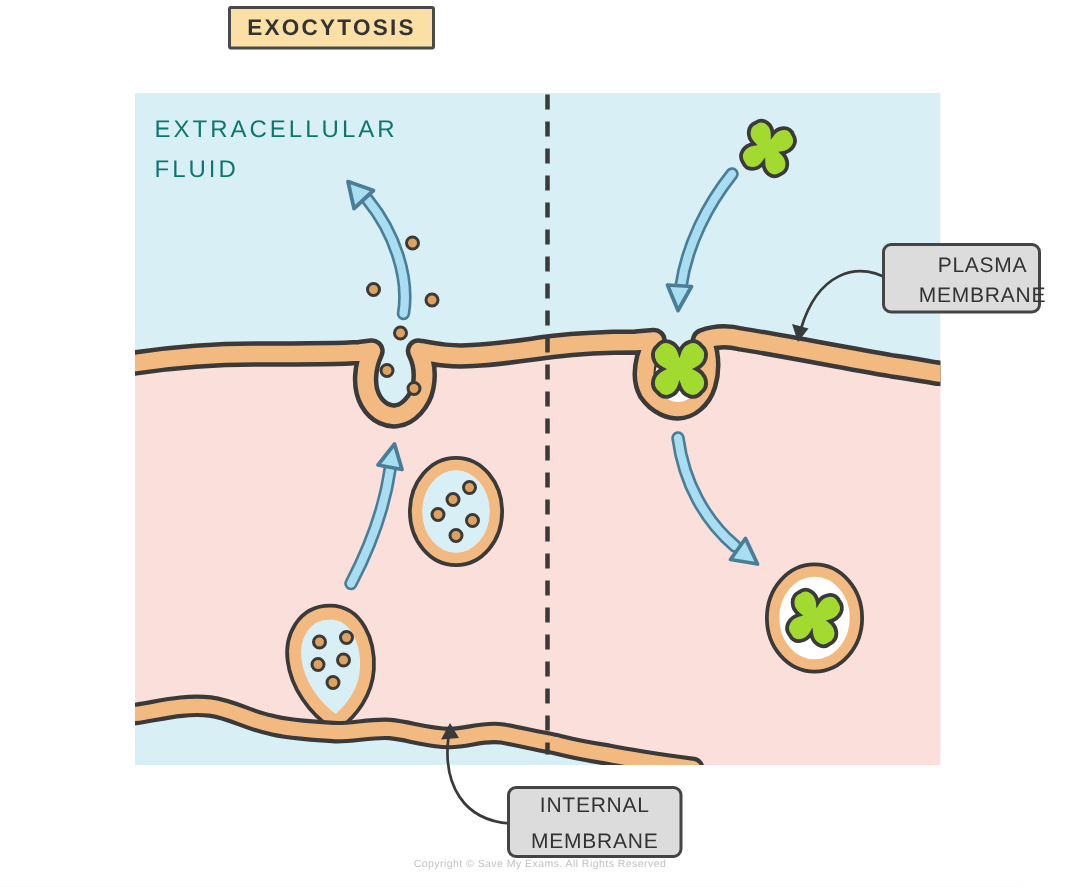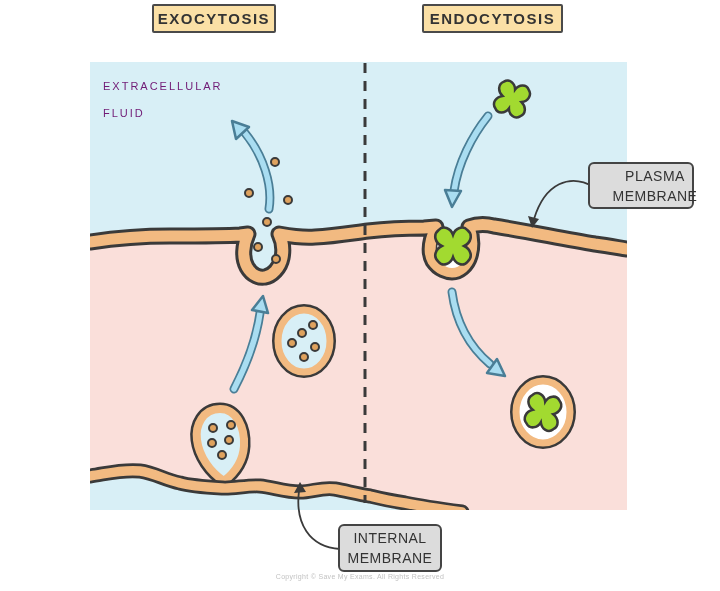--- a/index.html
+++ b/index.html
@@ -6,36 +6,36 @@
   #stage{
     position:relative;width:720px;height:591px;background:#ffffff;overflow:hidden;
     font-family:"Liberation Sans", sans-serif;color:#3a3a3a;
   }
   .hdr-box{
     position:absolute;top:4px;height:29px;box-sizing:border-box;
     background:#fbe0a6;border:2px solid #4a4a4a;border-radius:2px;
     display:flex;align-items:center;justify-content:center;
     font-size:15px;letter-spacing:1.5px;color:#333;font-weight:600;
   }
-  #hdr-exo{left:152px;width:124px;}
+  #hdr-exo{left:152px;width:138px;}
   #hdr-endo{left:422px;width:141px;}
   .area-label{
-    position:absolute;font-size:11px;letter-spacing:2px;color:#701a75;
+    position:absolute;font-size:16px;letter-spacing:2px;color:#0f766e;
     line-height:27px;white-space:pre-line;font-weight:400;
   }
   #lbl-extracellular{left:103px;top:73px;}
   #lbl-cytoplasm{left:104px;top:263px;}
   .callout{
     position:absolute;box-sizing:border-box;background:#dcdcdc;
     border:2px solid #444;border-radius:6px;
     display:flex;flex-direction:column;align-items:center;justify-content:center;
     font-size:14px;letter-spacing:0.5px;color:#333;line-height:20px;font-weight:400;
   }
   #callout-plasma{left:588px;top:162px;width:106px;height:47px;padding-left:28px;}
-  #callout-internal{left:338px;top:524px;width:104px;height:48px;}
+  #callout-internal{left:338px;top:524px;width:117px;height:48px;justify-content:space-between;}
   #copyright{
     position:absolute;left:0;top:573px;width:720px;text-align:center;
     font-size:7px;color:#c2c2c2;letter-spacing:0.3px;
   }
   svg{position:absolute;left:0;top:0;}
 </style>
 </head>
 <body>
 
 <div id="stage">
@@ -167,23 +167,20 @@
     <g>
       <path d="M340,549 C309,547 295,523 299,491" fill="none" stroke="#3a3a3a" stroke-width="1.8"></path>
       <path d="M300,482 L294,493 L306,492 Z" fill="#3a3a3a"></path>
       <circle cx="341" cy="549" r="2.5" fill="#3a3a3a"></circle>
     </g>
   </svg>
 
   <div id="hdr-exo" class="hdr-box">
     <span>EXOCYTOSIS</span>
   </div>
-  <div id="hdr-endo" class="hdr-box">
-    <span>ENDOCYTOSIS</span>
-  </div>
 
   <div id="lbl-extracellular" class="area-label">EXTRACELLULAR
 FLUID</div>
 
   <div id="callout-plasma" class="callout">
     <span>PLASMA</span>
     <span>MEMBRANE</span>
   </div>
   <div id="callout-internal" class="callout">
     <span>INTERNAL</span>

